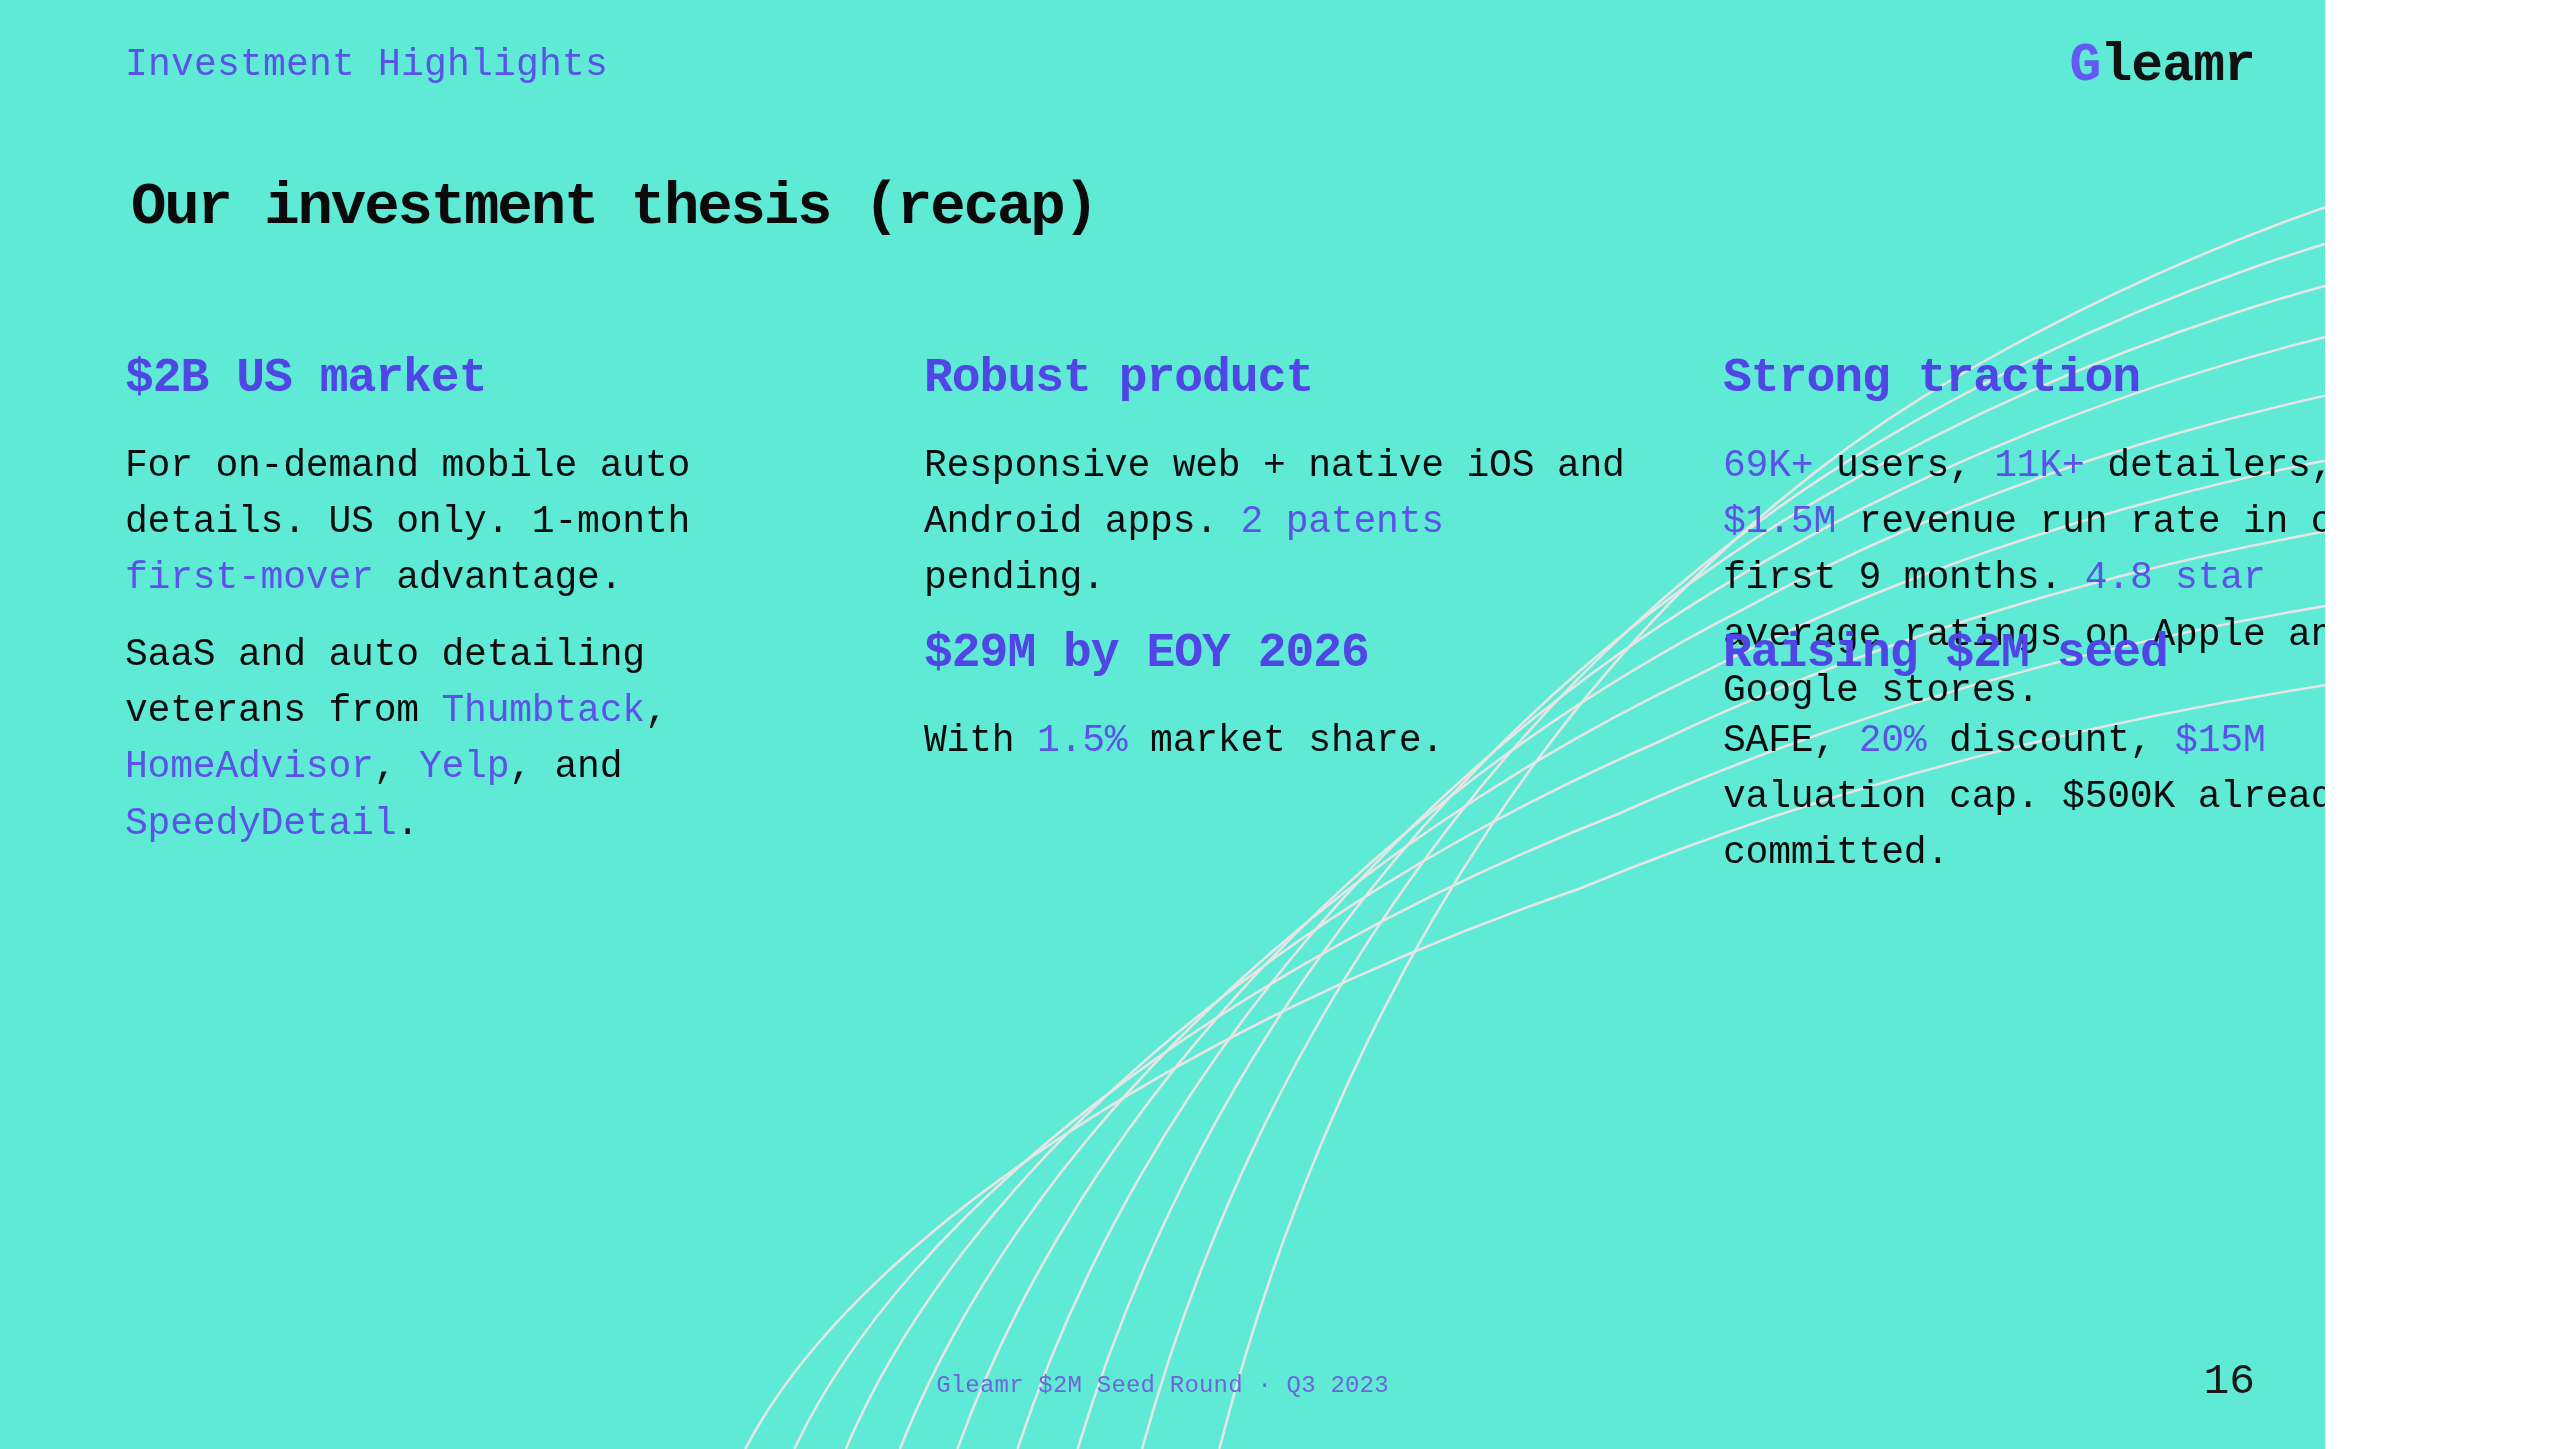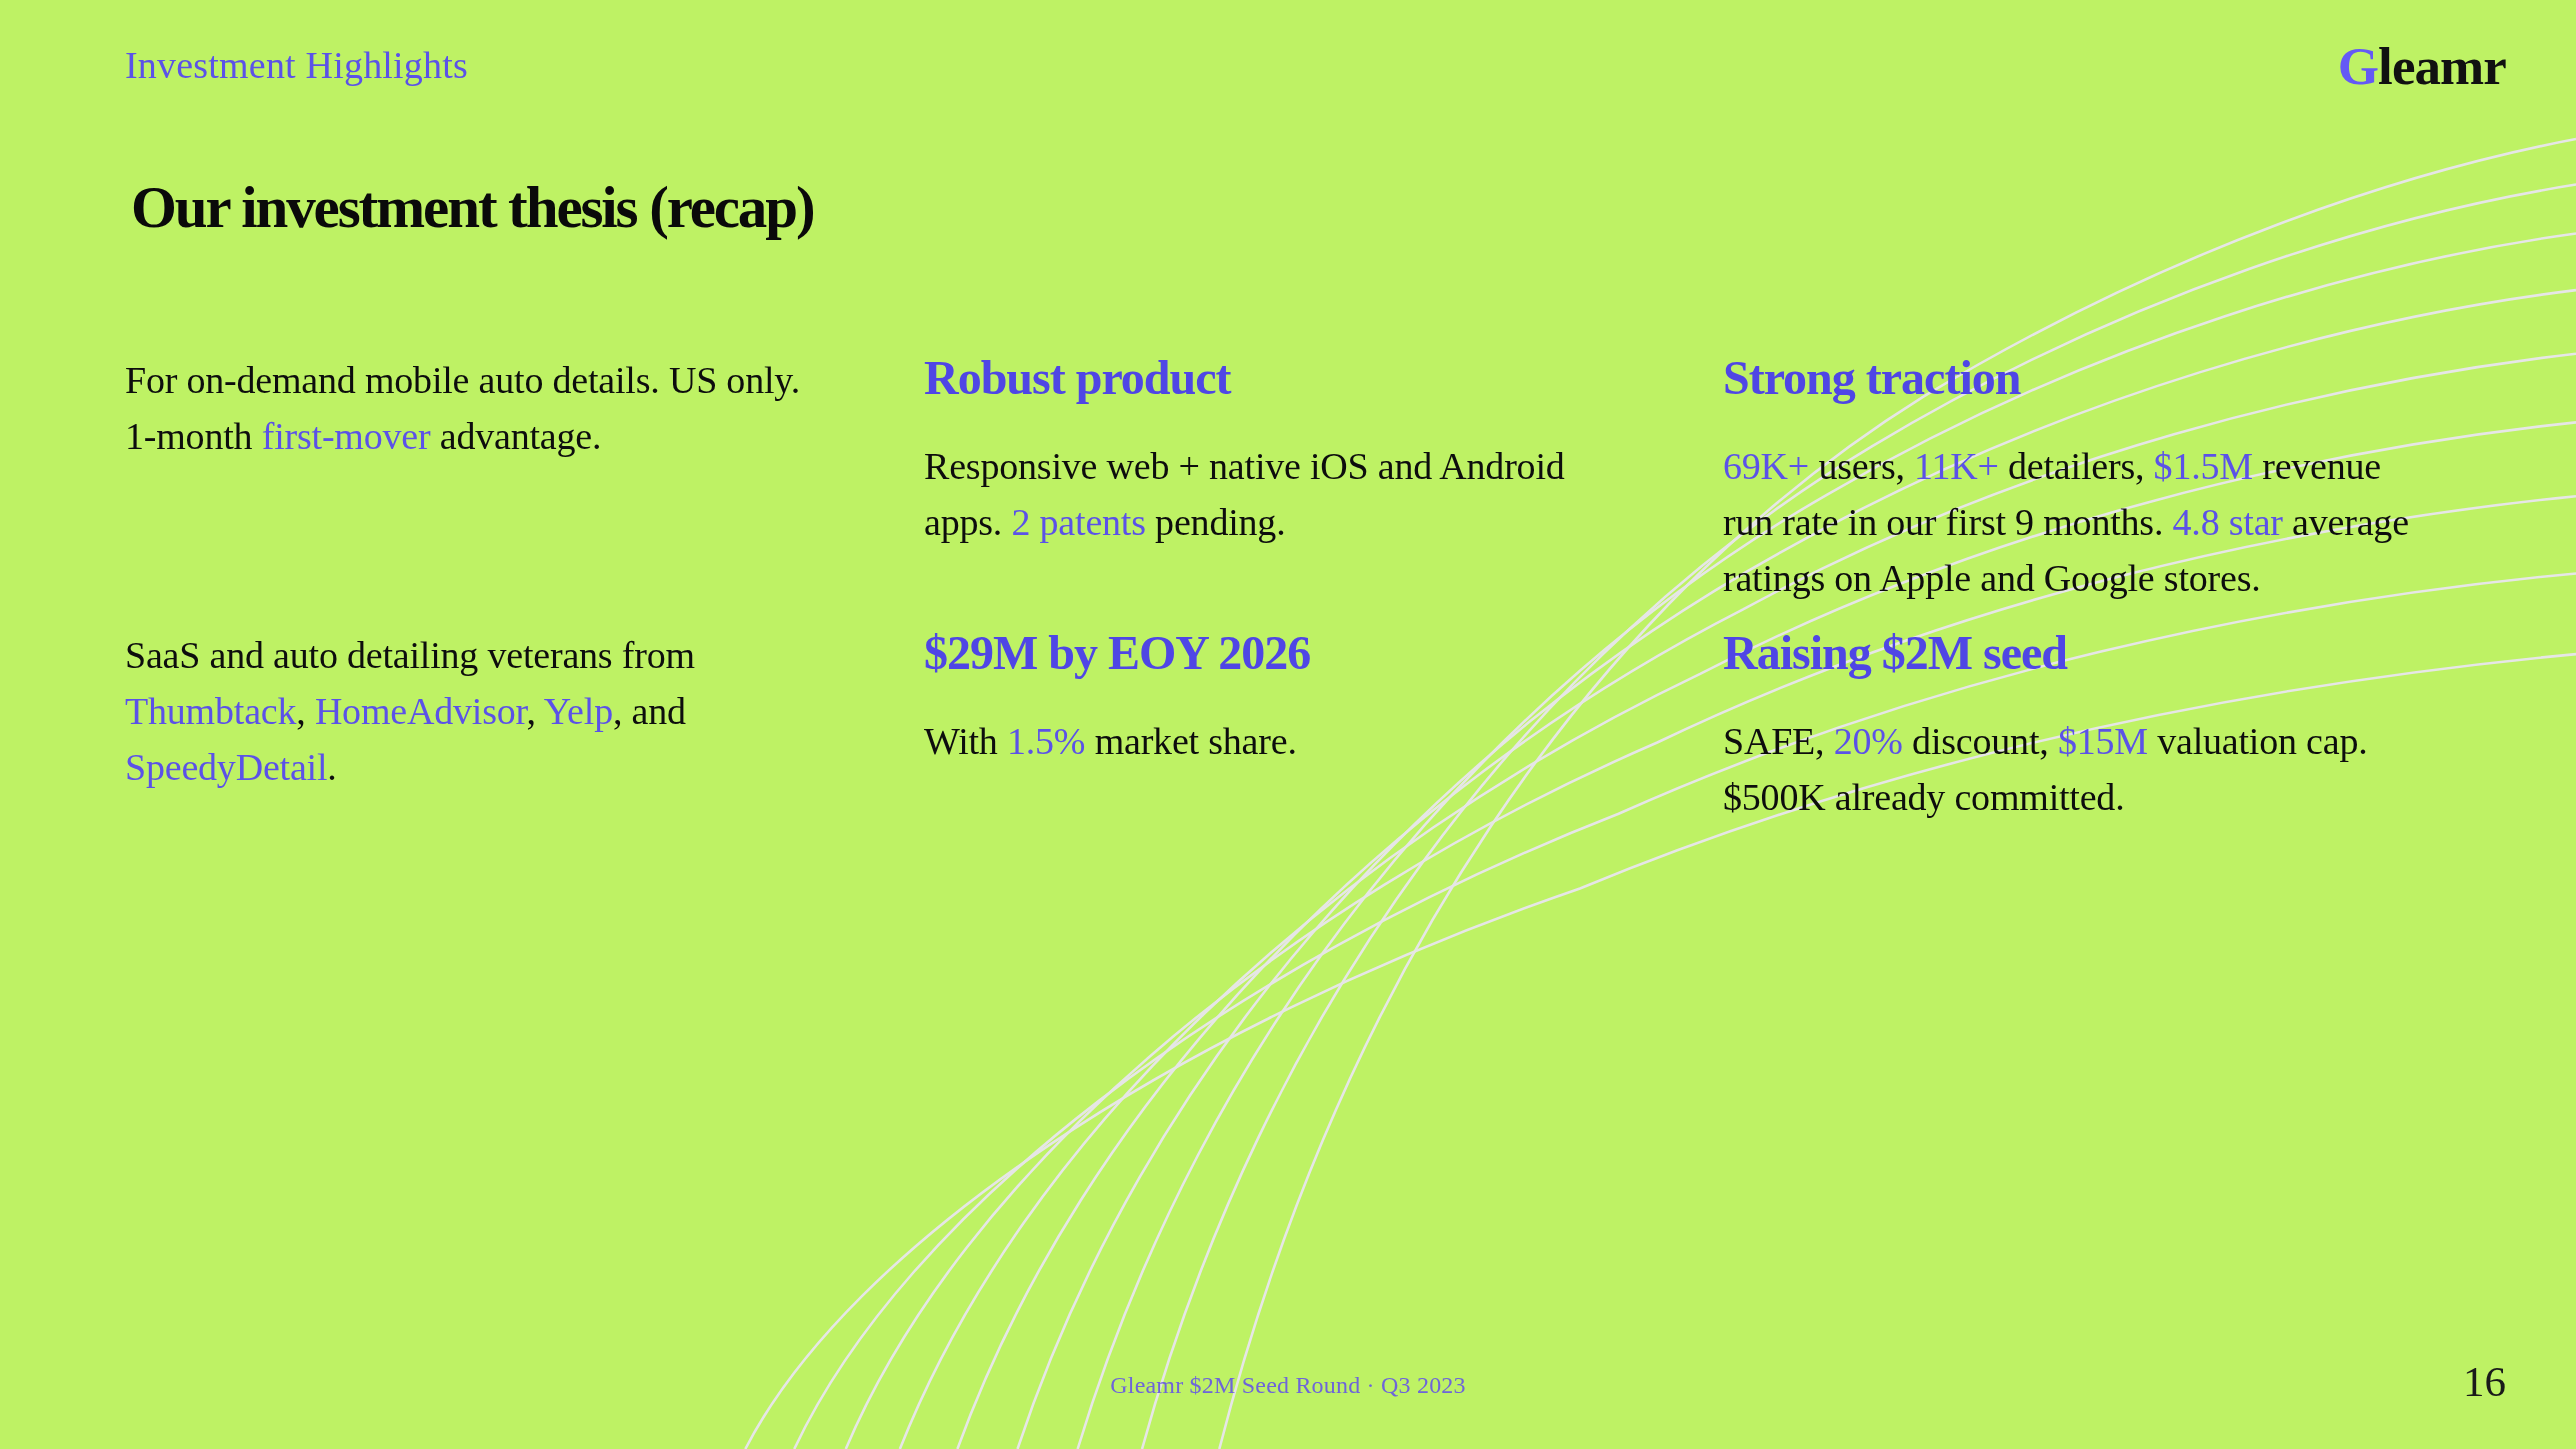--- a/index.html
+++ b/index.html
@@ -3,25 +3,25 @@
 <meta charset="utf-8">
 <title>Investment Highlights</title>
 <style>
   html, body {
     margin: 0;
     padding: 0;
     background: #ffffff;
   }
   .slide {
     position: relative;
-    width: 2576px;
+    width: 2325px;
     height: 1449px;
-    background: #bef264;
+    background: #5eead4;
     overflow: hidden;
-    font-family: Liberation Serif, serif;
+    font-family: Liberation Mono, monospace;
     -webkit-font-smoothing: antialiased;
   }
 
   
   .bg-decor {
     position: absolute;
     inset: 0;
     width: 2576px;
     height: 1449px;
     pointer-events: none;
@@ -150,20 +150,21 @@
 
   <div class="eyebrow">Investment Highlights</div>
 
   <div class="logo"><span class="logo-mark">G</span><span>leamr</span></div>
 
   <h1 class="page-title">Our investment thesis (recap)</h1>
 
   <div class="grid">
 
     <div class="card">
+      <div class="card-title">$2B US market</div>
       <p class="card-body"><span>For on-demand mobile auto details. US only. 1-month </span><span class="hl">first-mover</span><span> advantage.</span></p>
     </div>
 
     <div class="card">
       <div class="card-title">Robust product</div>
       <p class="card-body"><span>Responsive web + native iOS and Android apps. </span><span class="hl">2 patents</span><span> pending.</span></p>
     </div>
 
     <div class="card">
       <div class="card-title">Strong traction</div>

